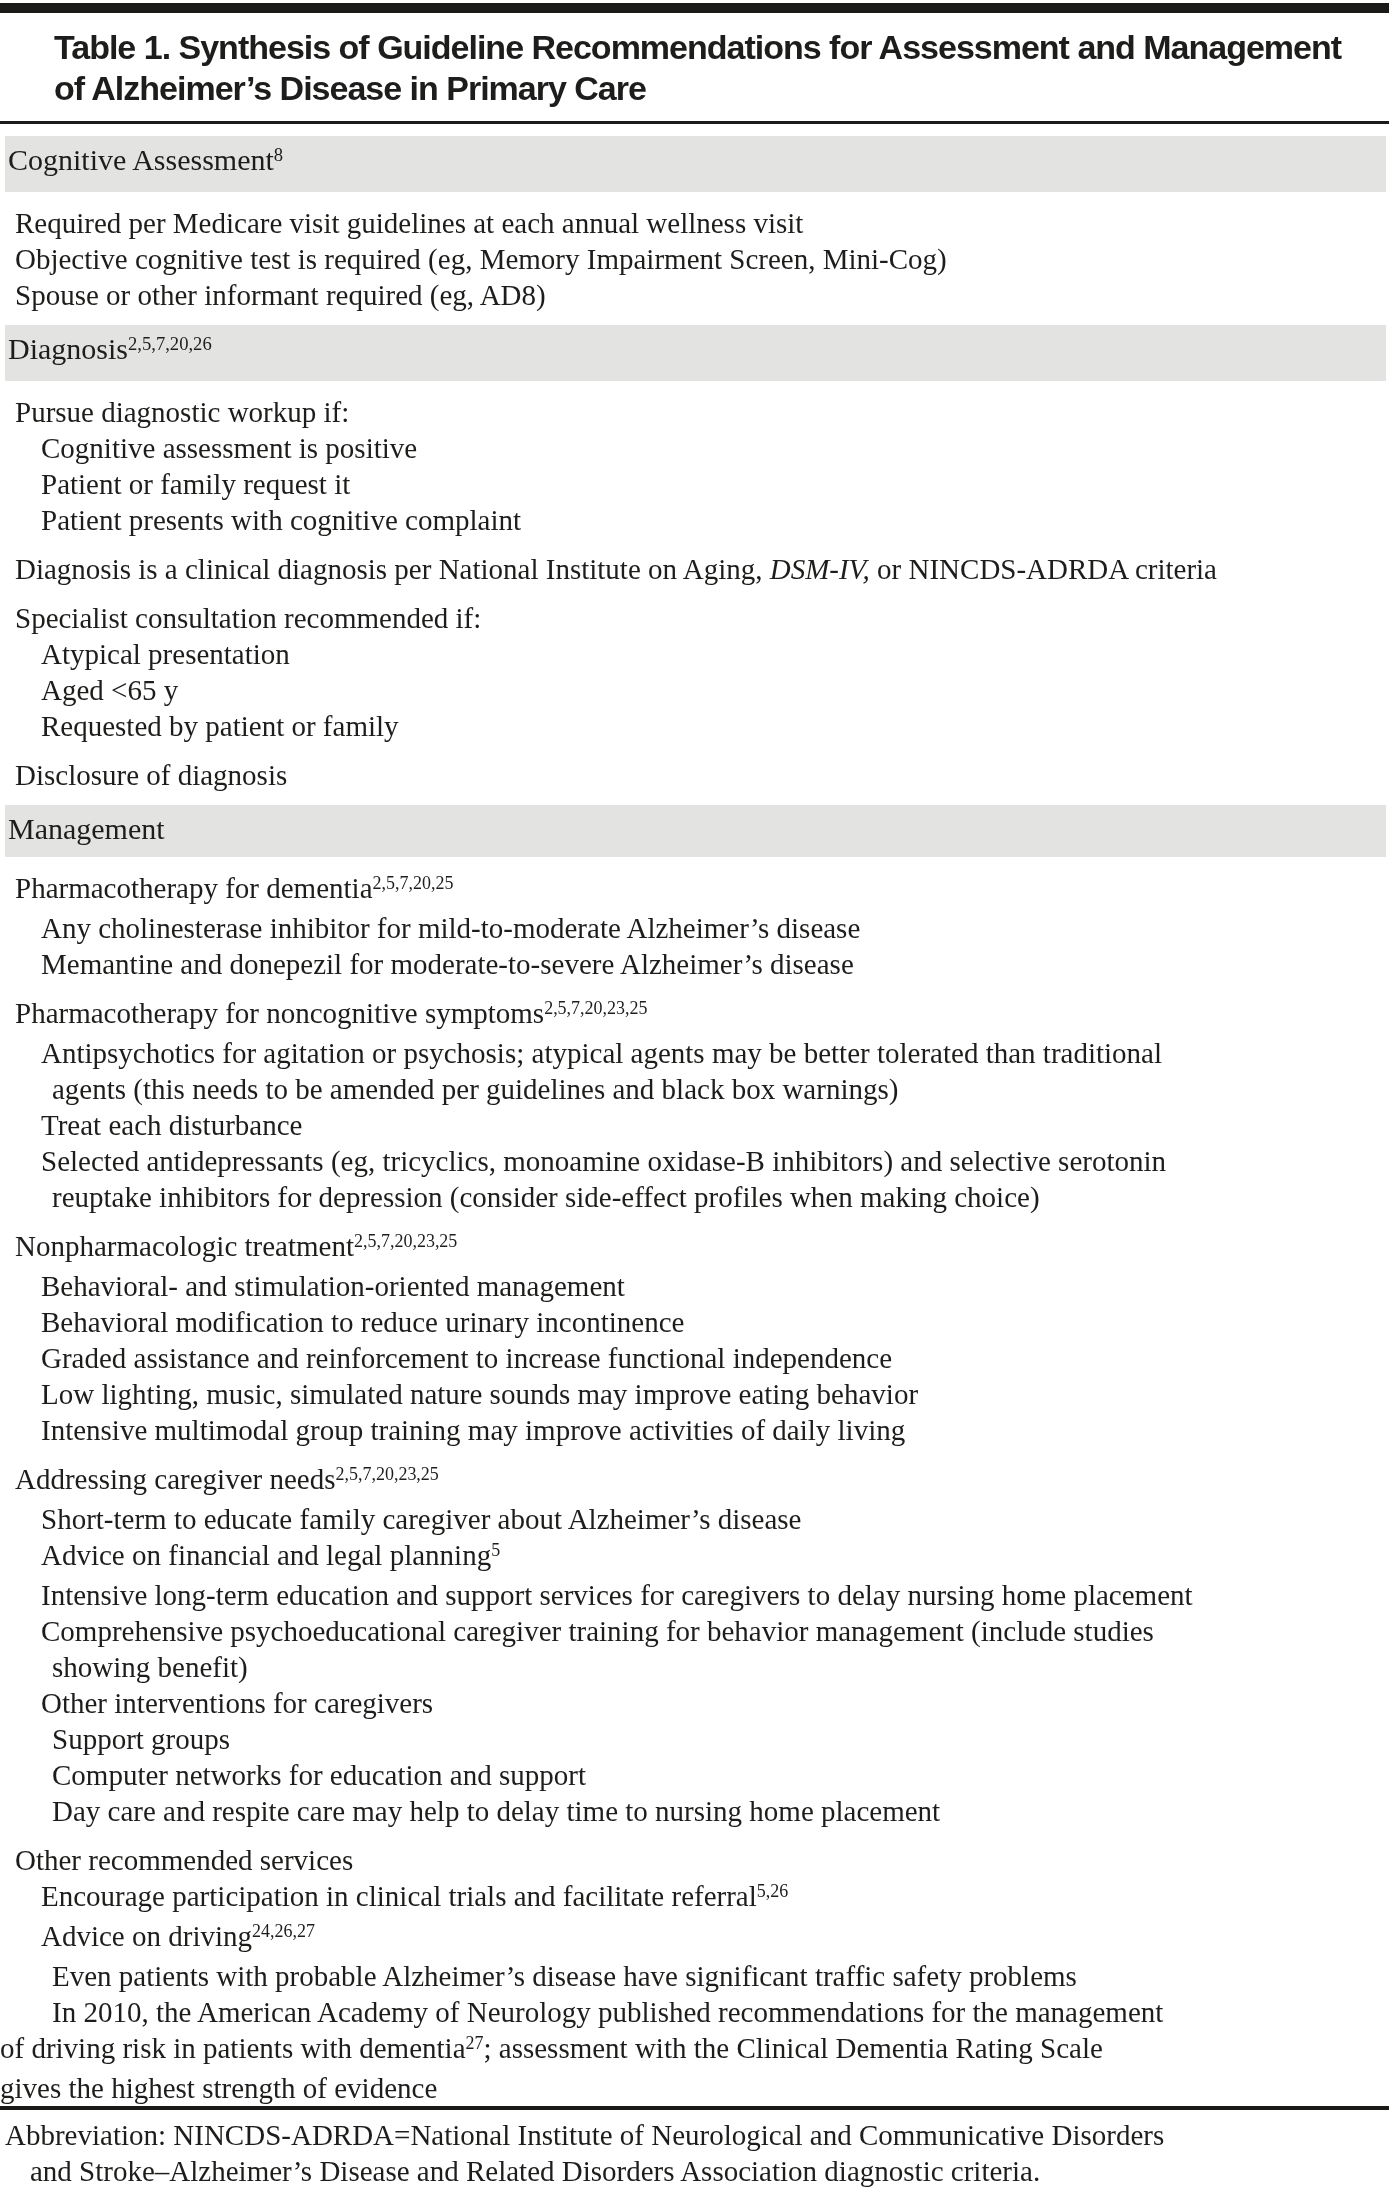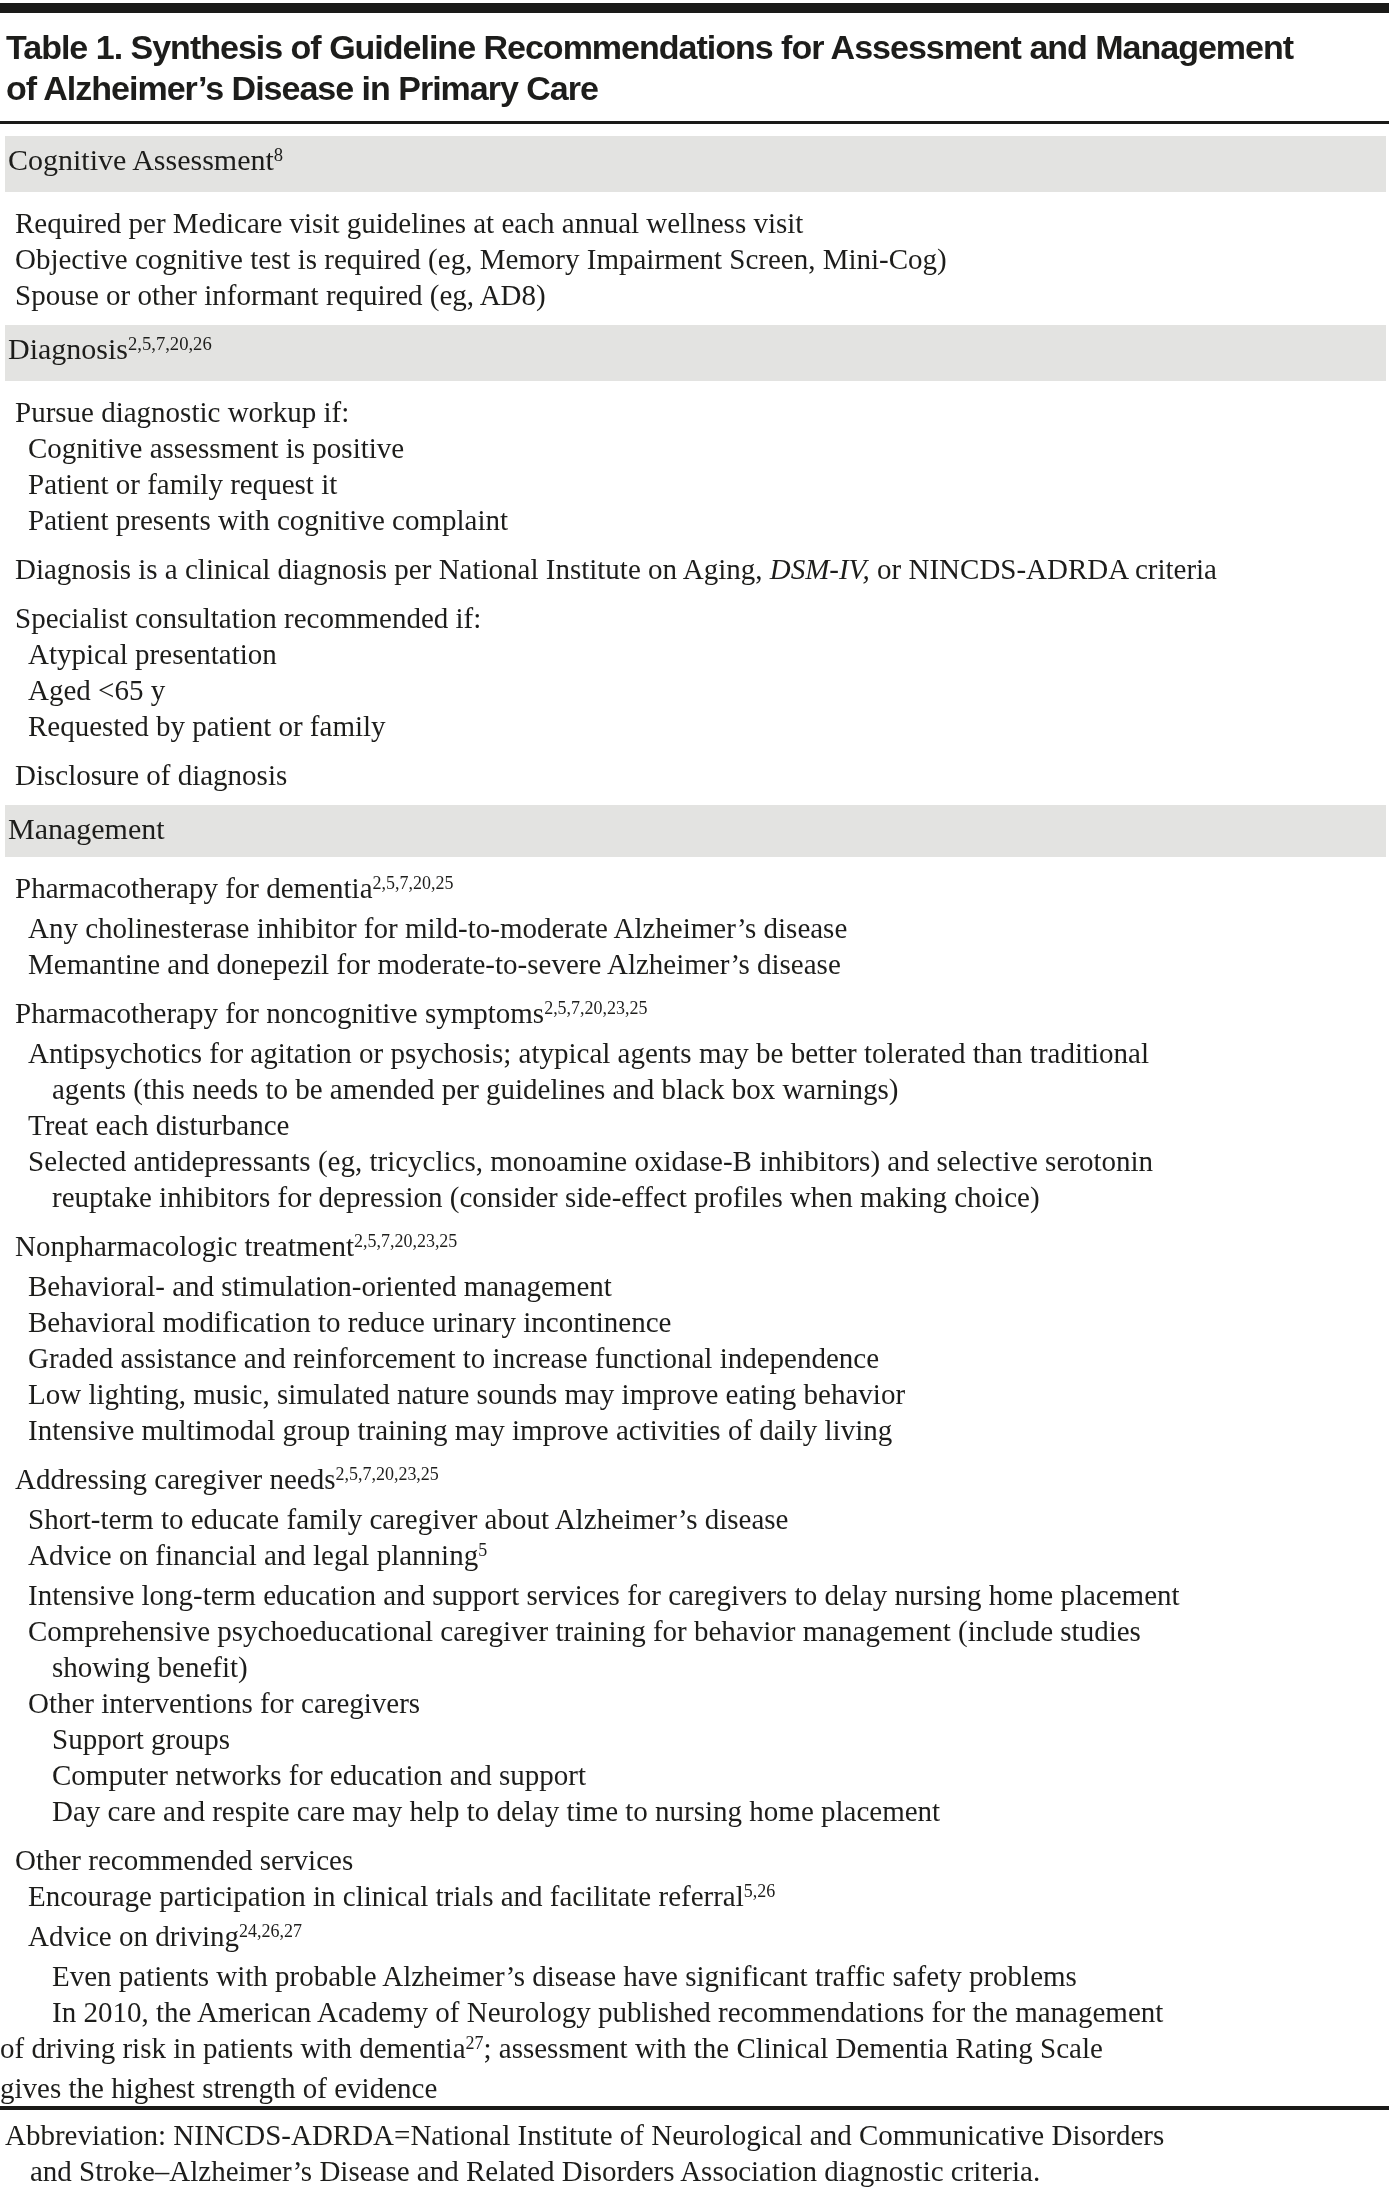--- a/index.html
+++ b/index.html
@@ -14,34 +14,35 @@
     overflow:hidden;
   }
   .topbar{height:11px;background:#1a1a18;margin-top:3px;}
   .titleblock{
     padding:14px 26px 12px 6px;
     font-family:"Liberation Sans",sans-serif;
     font-weight:700;
     font-size:34px;line-height:41px;
     letter-spacing:-1px;
     color:#1d1d1b;
+    margin-left:48px;
   }
   .titleblock div{white-space:nowrap;}
   .thinrule{height:3px;background:#1a1a18;}
   .band{
     background:#e3e3e1;
     margin:12px 3px 0 5px;
     padding:8px 24px 12px 3px;
     font-size:30px;line-height:32px;
     white-space:nowrap;
   }
   .group{margin-top:13px;}
   .row{font-size:29px;line-height:36px;white-space:nowrap;}
   .lvl0{padding-left:15px;}
-  .lvl1{padding-left:28px;}
+  .lvl1{padding-left:41px;}
   .lvl2{padding-left:52px;}
   .lvl3{}
   .sup{font-size:0.62em;position:relative;top:-0.48em;letter-spacing:0;}
   .it{font-style:italic;}
   .bottomblock{margin-top:auto;}
   .midrule{height:4px;background:#1a1a18;}
   .footnote{padding:7px 20px 9px 0;}
   .fn0{padding-left:5px;}
   .fn1{padding-left:30px;}
 </style>

